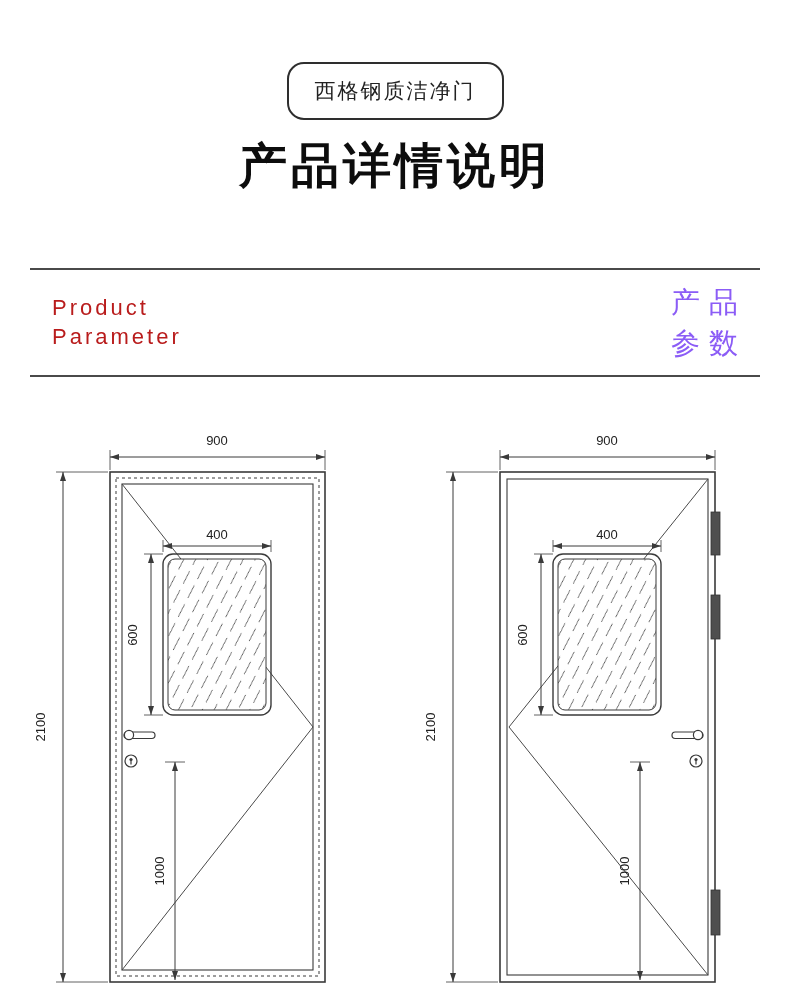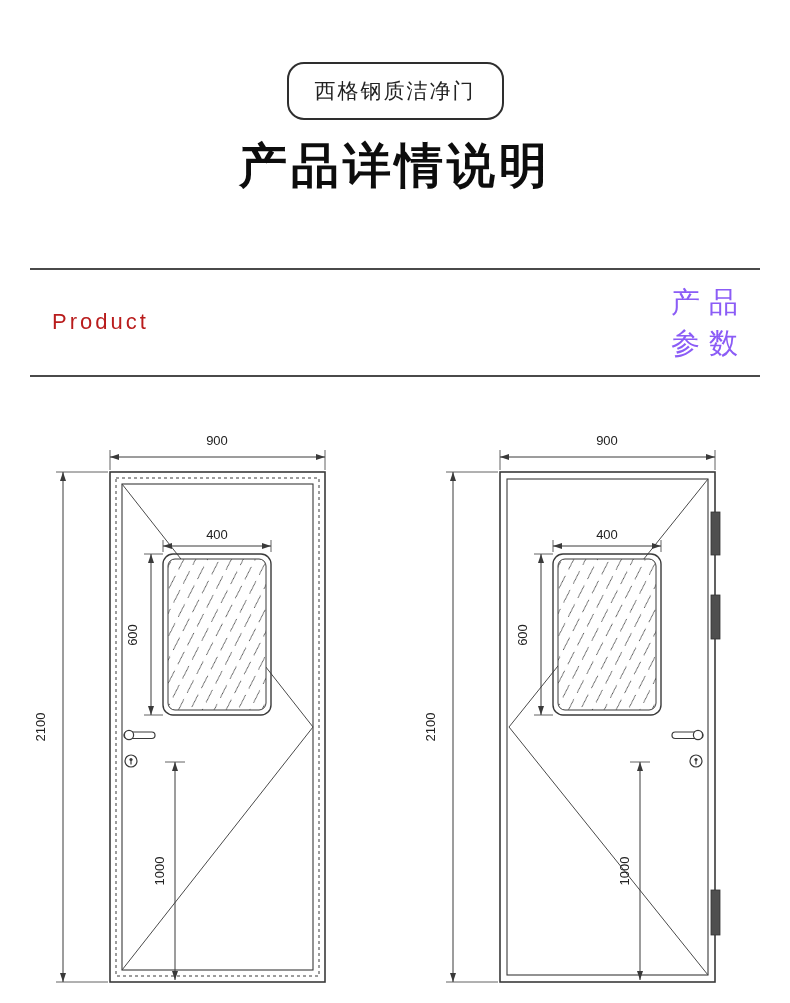--- a/index.html
+++ b/index.html
@@ -54,20 +54,21 @@
     <div class="badge">西格钢质洁净门</div>
   </div>
 
   <div class="title">产品详情说明</div>
 
   <div class="section-head">
     <div class="rule"></div>
     <div class="sh-row">
       <div class="sh-en">
         <div>Product</div>
+        <div>Parameter</div>
       </div>
       <div class="sh-cn">
         <div>产品</div>
         <div>参数</div>
       </div>
     </div>
     <div class="rule"></div>
   </div>
 
   <div class="diagrams">

